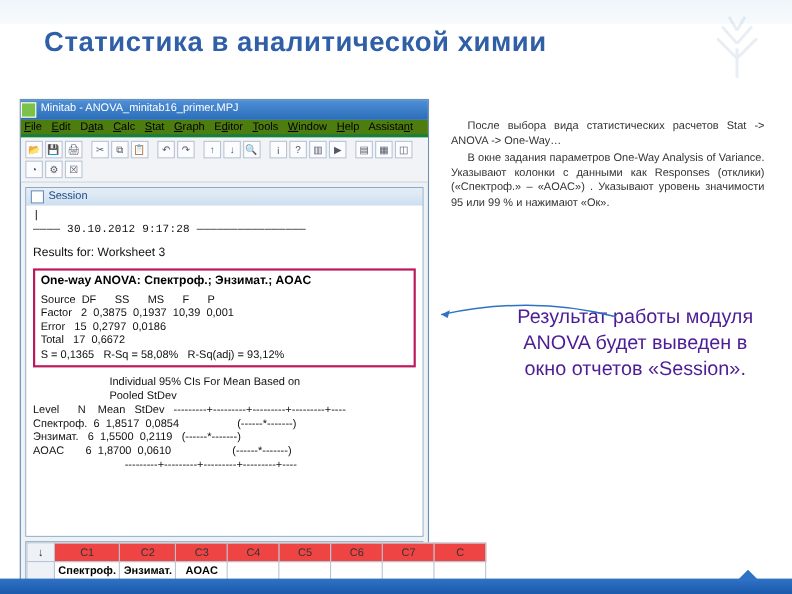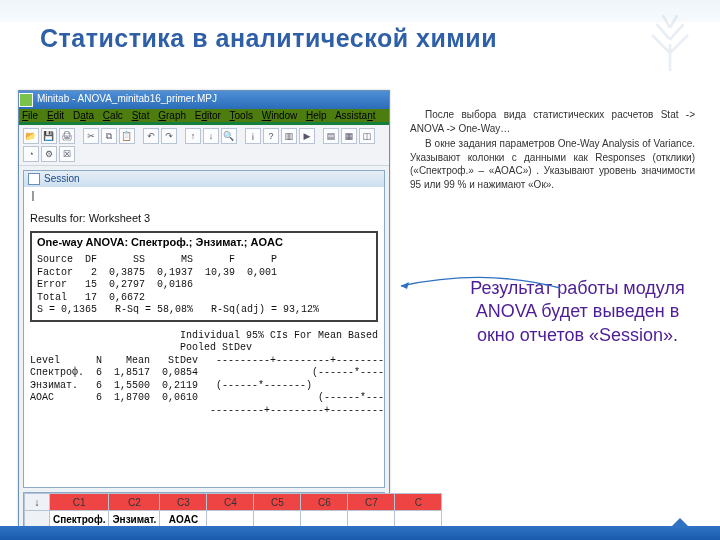--- a/index.html
+++ b/index.html
@@ -131,25 +131,25 @@
     line-height: 1.25;
     position: relative;
     min-height: 290px;
     overflow: hidden;
   }
   .cursor-line { color:#000; }
   .date-line { letter-spacing: 0.2px; }
   .results-for { font-family: Arial, sans-serif; font-weight: normal; font-size: 11px; margin: 8px 0 6px 0; }
   .anova-header { font-family: Arial, sans-serif; font-weight: bold; font-size: 11px; color: #000; margin-bottom: 4px; }
   .redbox {
-    border: 2px solid #404040;
+    border: 2px solid #be185d;
     padding: 3px 5px;
     margin-bottom: 8px;
   }
-  pre { margin: 0; white-space: pre; font-family: Liberation Mono, monospace; font-size: inherit; }
+  pre { margin: 0; white-space: pre; font-family: Liberation Sans, sans-serif; font-size: inherit; }
 
   .mt-worksheet {
     margin: 0 4px 4px 4px;
     border: 1px solid #8aa8c8;
   }
   .ws-grid {
     background:#fff;
     border-collapse: collapse;
     font-size: 10px;
   }
@@ -250,20 +250,21 @@
     <span class="tb-btn">☒</span>
   </div>
 
   <div class="mt-session">
     <div class="mt-subtitle">
       <span class="ico"></span>
       <span>Session</span>
     </div>
     <div class="mt-session-body">
       <div class="cursor-line">|</div>
+      <div class="date-line">———— 30.10.2012 9:17:28 ————————————————</div>
       <div class="results-for">Results for: Worksheet 3</div>
       <div class="redbox">
         <div class="anova-header">One-way ANOVA: Спектроф.; Энзимат.; AOAC</div>
         <pre>Source  DF      SS      MS      F      P
 Factor   2  0,3875  0,1937  10,39  0,001
 Error   15  0,2797  0,0186
 Total   17  0,6672</pre>
         <pre>S = 0,1365   R-Sq = 58,08%   R-Sq(adj) = 93,12%</pre>
       </div>
       <pre>                         Individual 95% CIs For Mean Based on

